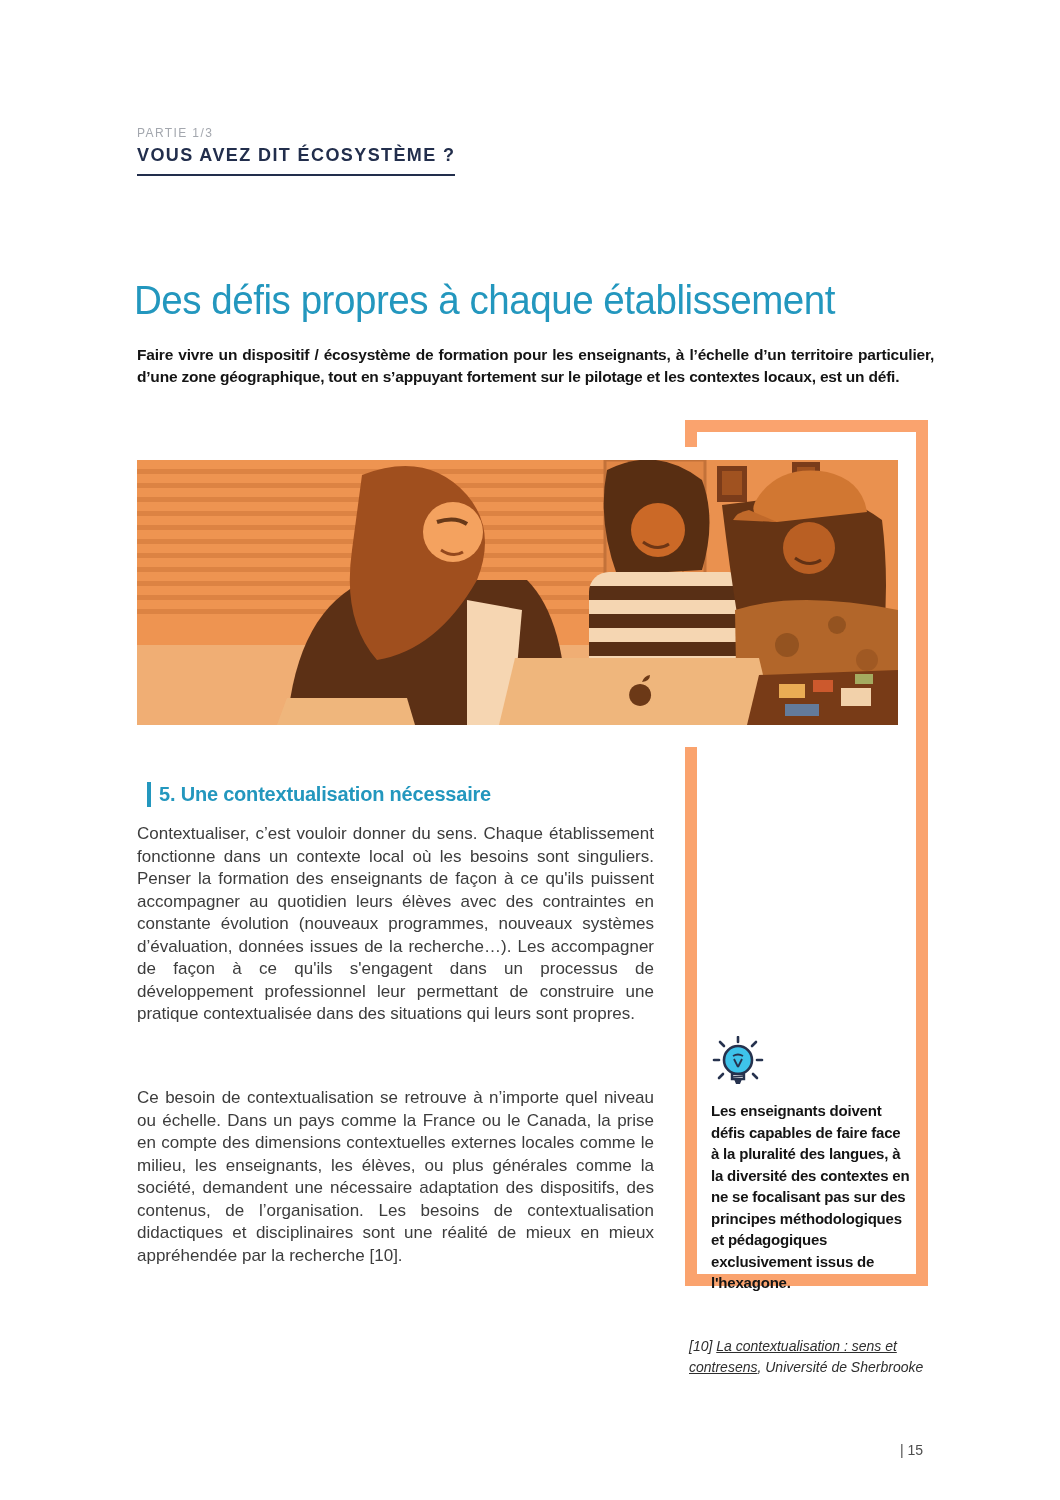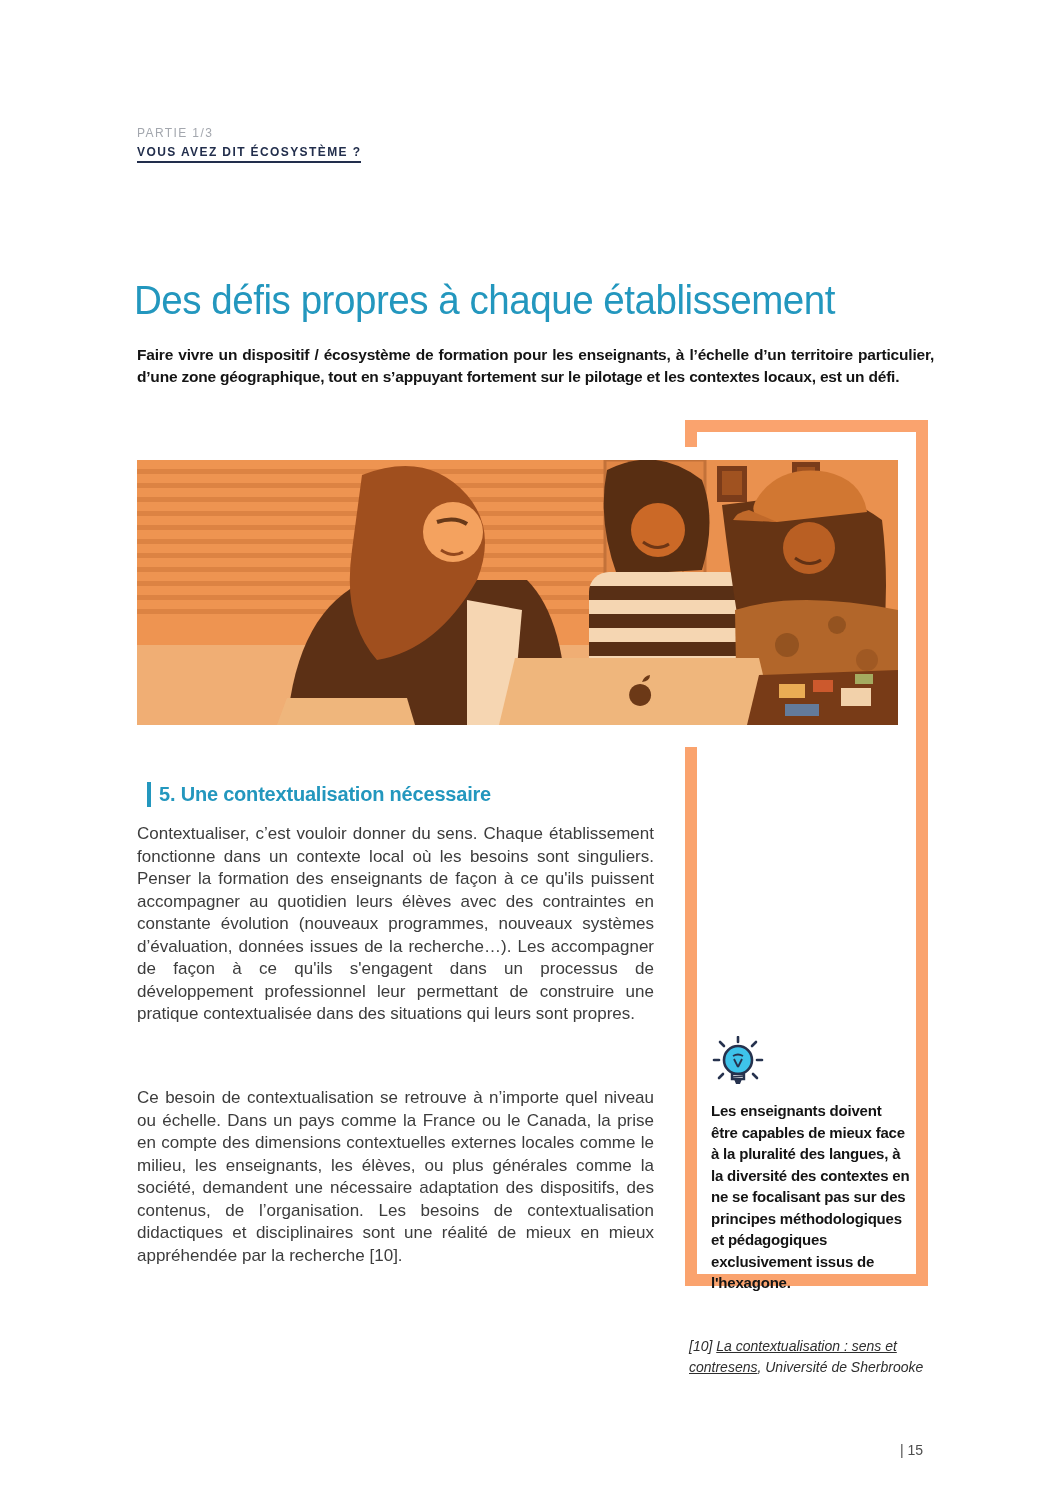--- a/index.html
+++ b/index.html
@@ -4,22 +4,22 @@
 <style>
   html,body{margin:0;padding:0;background:#ffffff;}
   .page{
     position:relative;width:1060px;height:1500px;background:#ffffff;
     font-family:"Liberation Sans",sans-serif;overflow:hidden;
   }
   .abs{position:absolute;}
 
   
   .kicker{left:137px;top:126px;font-size:12px;color:#A3A7AE;letter-spacing:1.4px;font-weight:400;}
-  .chapter{left:137px;top:145px;font-size:12px;font-weight:700;color:#222E4C;letter-spacing:1.4px;
-           border-bottom:2px solid #222E4C;padding-bottom:2px;display:inline-block;}
+  .chapter{left:137px;top:145px;font-size:18px;font-weight:700;color:#222E4C;letter-spacing:1.4px;
+           border-bottom:2px solid #222E4C;padding-bottom:8px;display:inline-block;}
 
   
   .title{left:134px;top:277px;font-size:41px;font-weight:300;color:#2397BE;letter-spacing:-0.5px;
          white-space:nowrap;transform:scaleX(0.94);transform-origin:left center;}
   .intro{left:137px;top:344px;width:797px;font-size:15.5px;line-height:21.5px;font-weight:700;
          color:#141414;text-align:justify;letter-spacing:-0.2px;}
 
   
   .frame-piece{background:#FAA36E;}
   .frame-top{left:685px;top:420px;width:243px;height:12px;}
@@ -156,19 +156,19 @@
         <line x1="12" y1="38" x2="8" y2="42"></line>
         <line x1="42" y1="38" x2="46" y2="42"></line>
       </g>
       <circle cx="27" cy="24" r="14" fill="#3EC3EA" stroke="#26324E" stroke-width="2.6"></circle>
       <path d="M22 20 q5 -3 10 0 M23 23 l4 8 M31 23 l-4 8" stroke="#26324E" stroke-width="1.8" fill="none"></path>
       <path d="M21 38 h12 v5 h-12 z" fill="#ffffff" stroke="#26324E" stroke-width="2.4"></path>
       <line x1="21" y1="41" x2="33" y2="40" stroke="#26324E" stroke-width="1.6"></line>
       <path d="M23 43 h8 l-2 5 h-4 z" fill="#26324E"></path>
     </svg>
   </div>
-  <div class="abs callout-text">Les enseignants doivent être capables de mieux face à la pluralité des langues, à la diversité des contextes en ne se focalisant pas sur des principes méthodologiques et pédagogiques exclusivement issus de l'hexagone.</div>
+  <div class="abs callout-text">Les enseignants doivent défis capables de faire face à la pluralité des langues, à la diversité des contextes en ne se focalisant pas sur des principes méthodologiques et pédagogiques exclusivement issus de l'hexagone.</div>
 
   <p class="abs footnote" style="margin:5px;"><span>[10] </span><span class="fn-link">La contextualisation : sens et contresens</span><span>, Université de Sherbrooke</span></p>
 
   <div class="abs pagenum">| 15</div>
 
 </div>
 
 </body></html>

